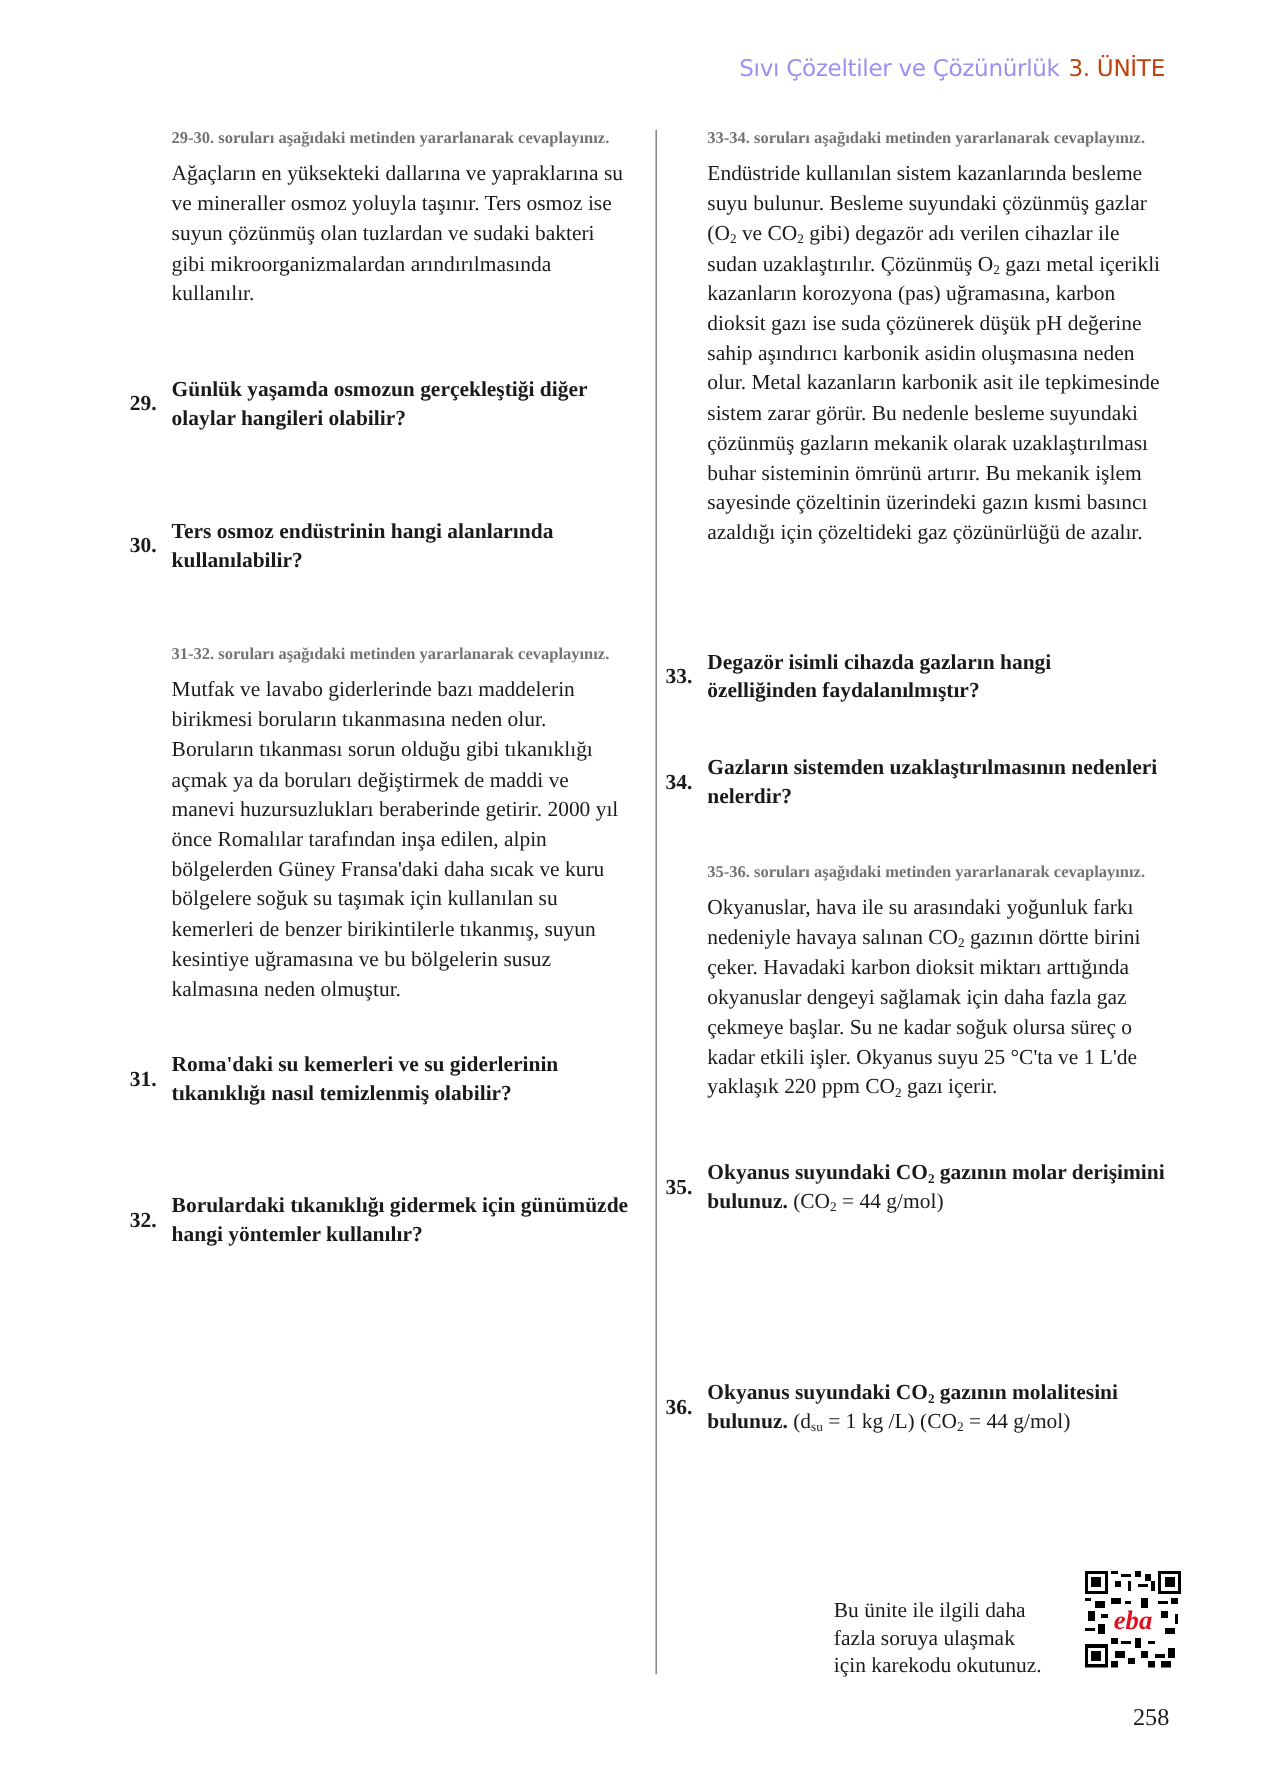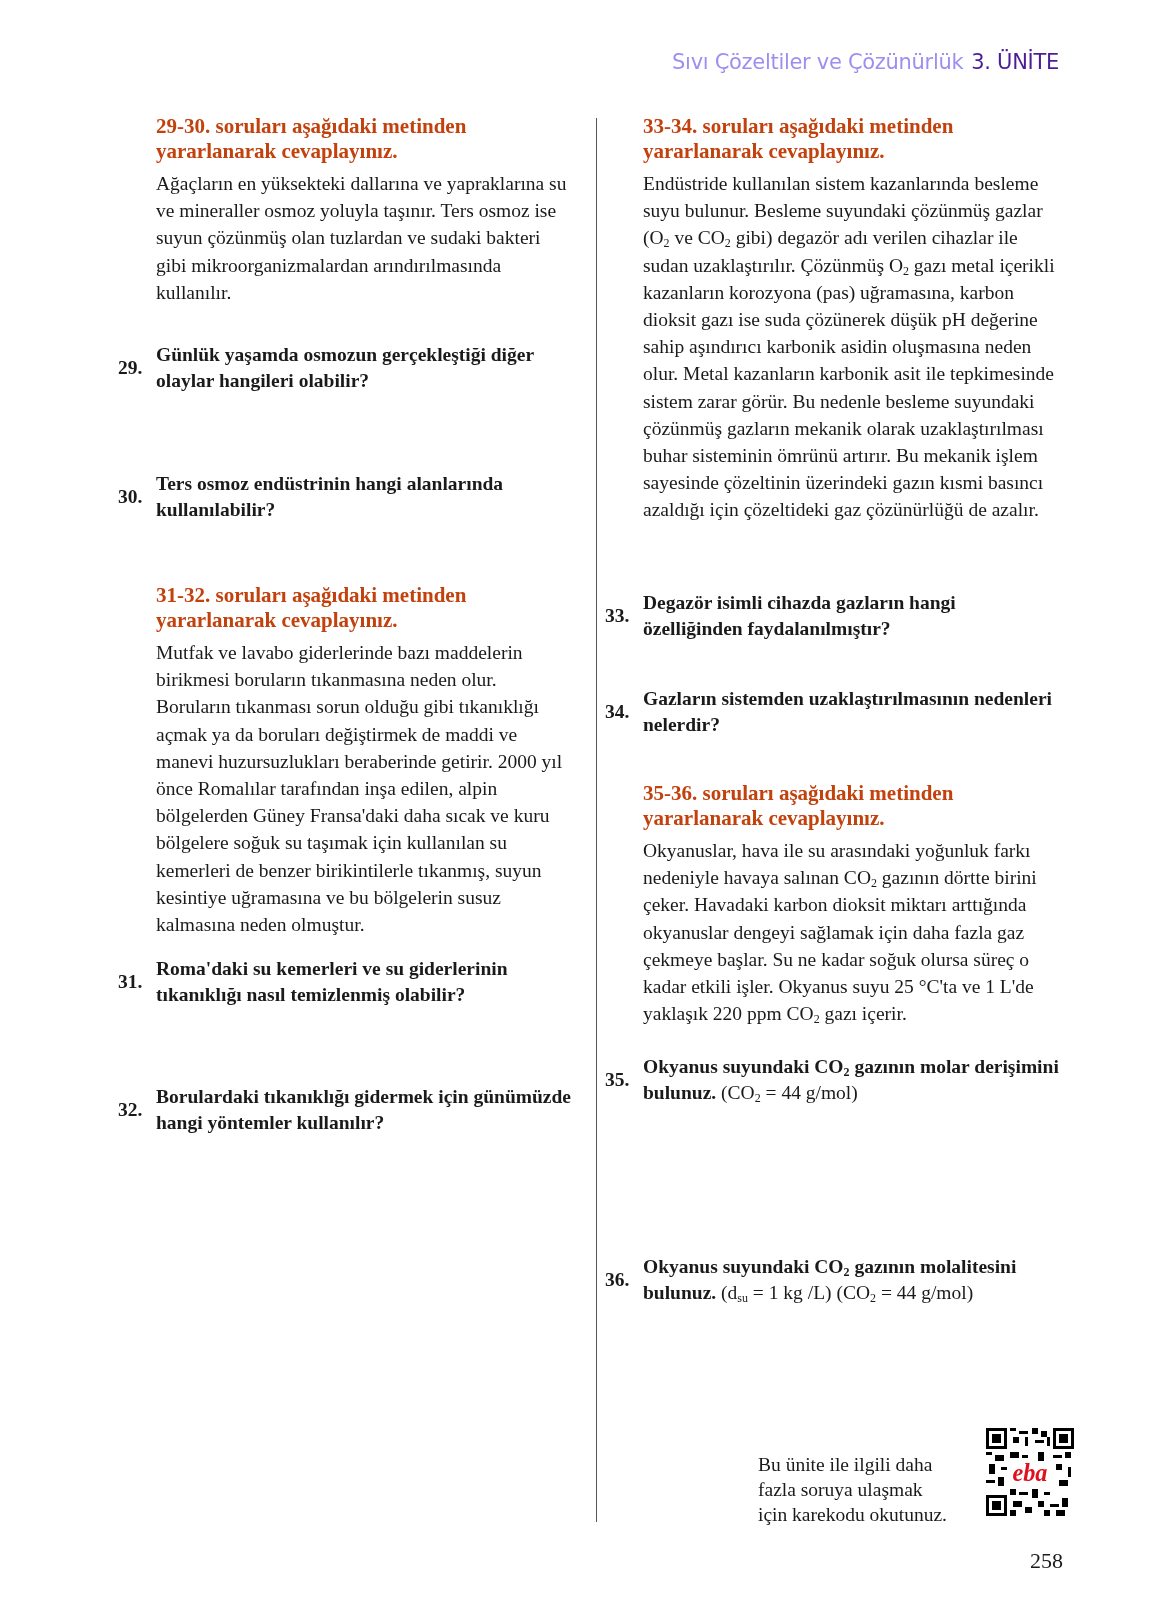--- a/index.html
+++ b/index.html
@@ -1,27 +1,27 @@
 <!DOCTYPE html>
 <html><head>
 <meta charset="utf-8">
 <style>
   html, body { margin: 0; padding: 0; background: #ffffff; }
   body { width: 1152px; height: 1624px; position: relative; overflow: hidden;
          font-family: "Liberation Serif", "DejaVu Serif", serif; color: #1a1a1a; }
   .header { position: absolute; top: 50px; right: 93px; font-family: "DejaVu Sans", "Liberation Sans", sans-serif;
             font-size: 21px; letter-spacing: -0.3px; }
   .header .chapter { color: #9d8ff0; font-weight: normal; }
-  .header .unit { color: #4c1d95; margin-left: 8px; }
+  .header .unit { color: #c2410c; margin-left: 8px; }
   .divider { position: absolute; left: 596px; top: 118px; width: 1px; height: 1404px; background: #555; }
   .col { position: absolute; top: 114px; width: 455px; }
   .col.left { left: 118px; }
   .col.right { left: 605px; }
   .block { position: absolute; left: 0; width: 100%; }
-  .intro { color: #c2410c; font-weight: bold; font-size: 21px; line-height: 25px; padding-left: 38px; }
+  .intro { color: #737373; font-weight: bold; font-size: 15px; line-height: 25px; padding-left: 38px; }
   .para { font-size: 19.5px; line-height: 27.2px; padding-left: 38px; margin-top: 6px; }
   .q { font-weight: bold; font-size: 19.5px; line-height: 26px; display: flex; align-items: center; }
   .q .num { width: 38px; flex: 0 0 38px; }
   .q .text .normal { font-weight: normal; }
   sub { font-size: 12px; vertical-align: -3px; line-height: 0; }
   .qr-box { position: absolute; left: 758px; top: 1428px; width: 320px; height: 92px; }
   .qr-caption { position: absolute; left: 0; top: 24px; font-size: 19.5px; line-height: 25px; }
   .qr { position: absolute; left: 228px; top: 0; width: 88px; height: 88px; }
   .page-num { position: absolute; left: 1030px; top: 1548px; font-size: 22px; }
 </style>

